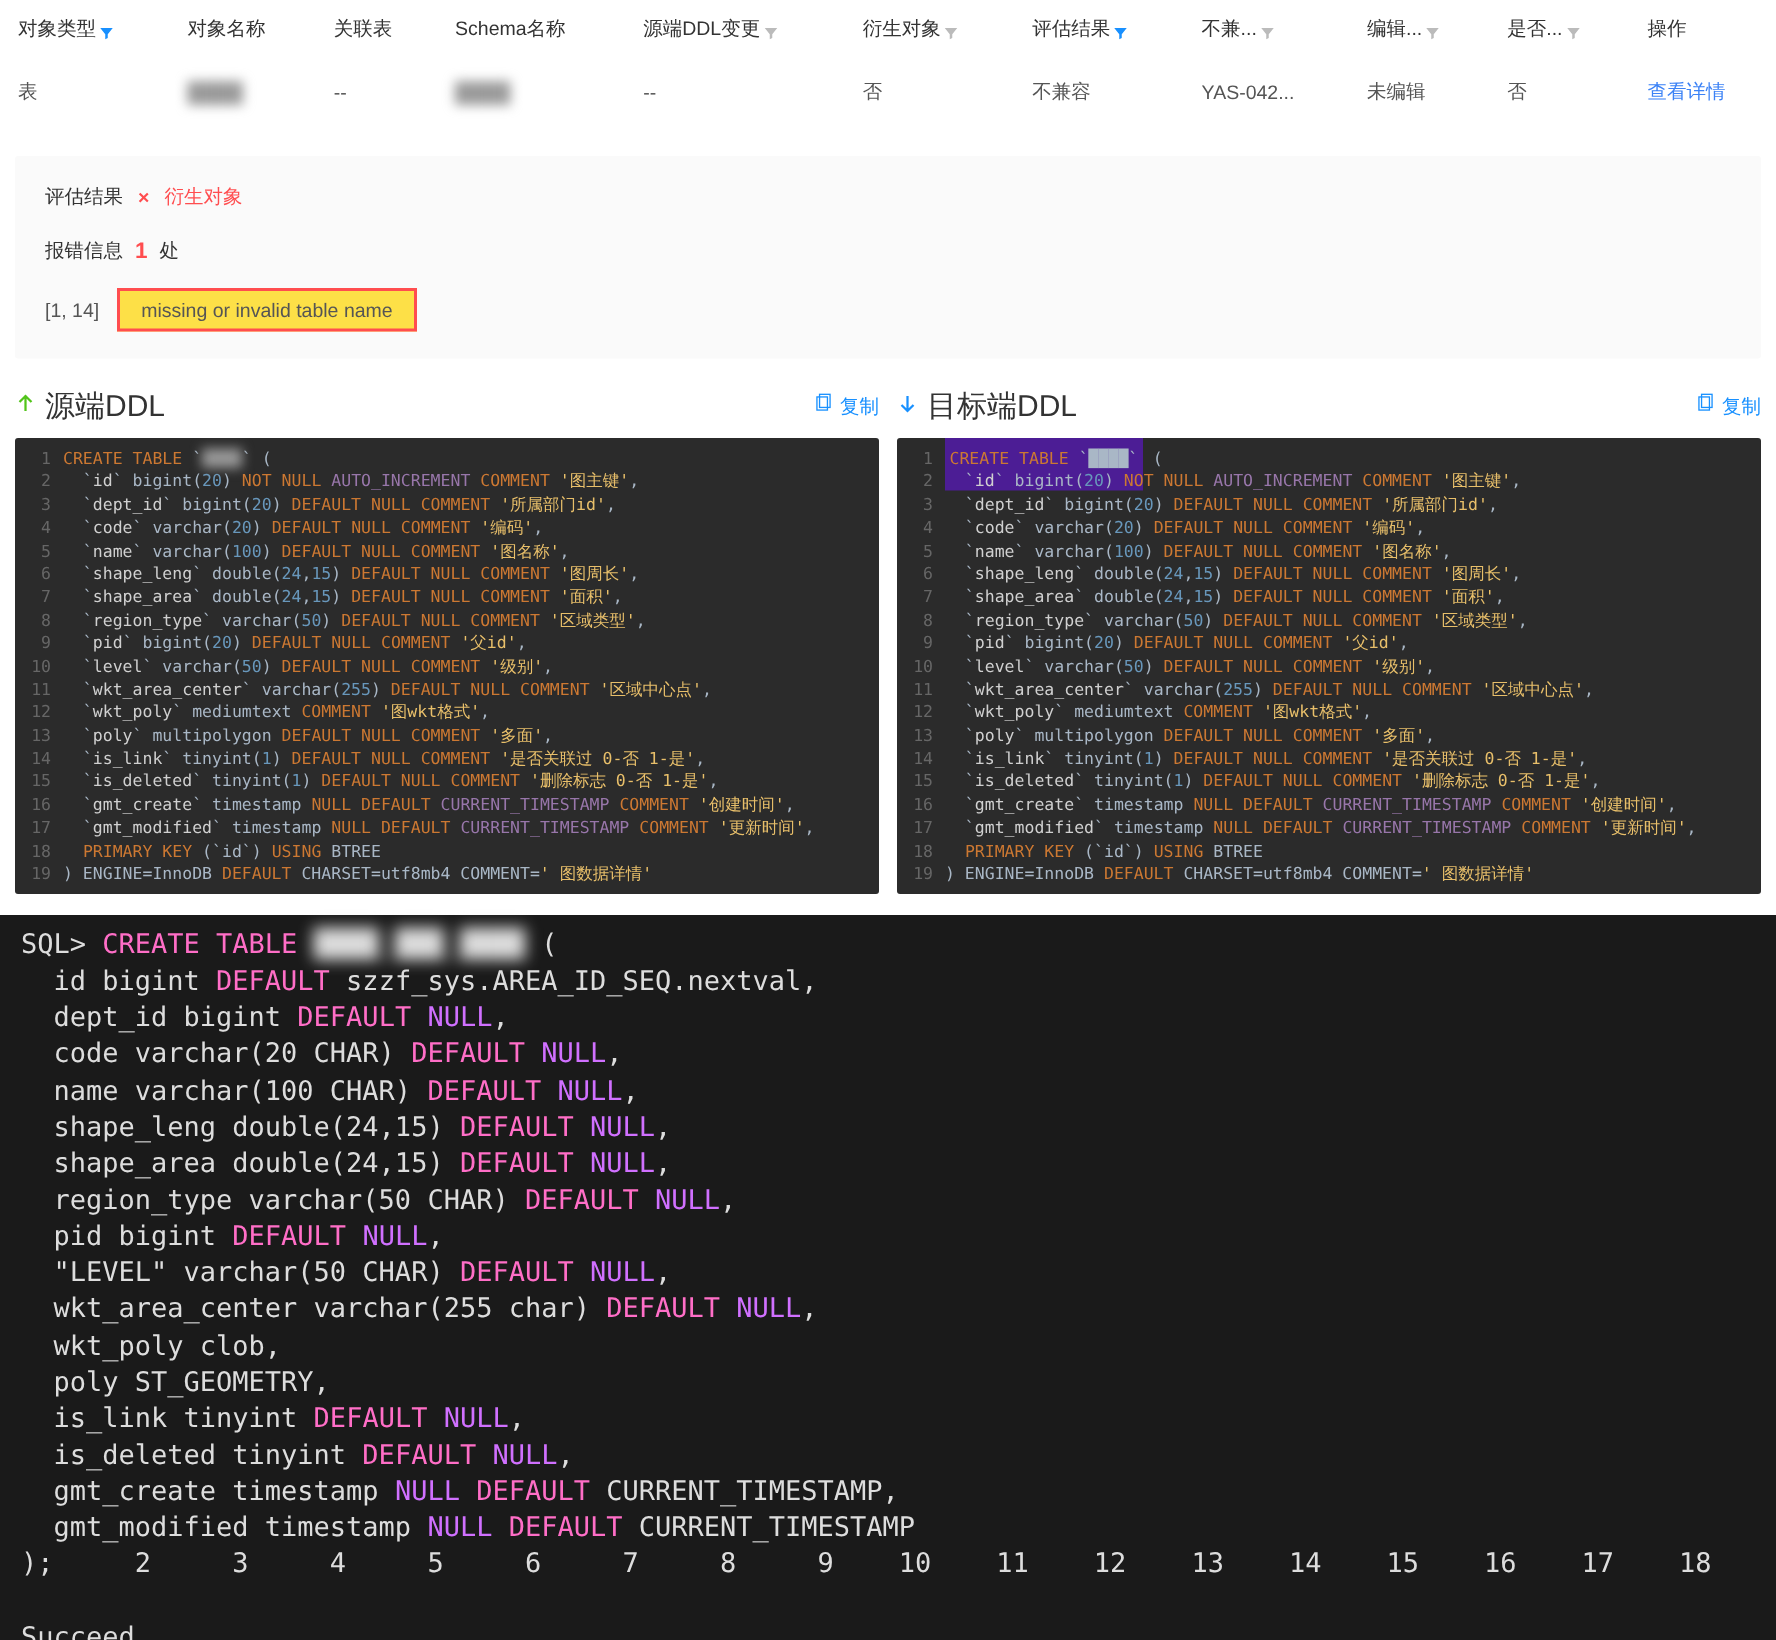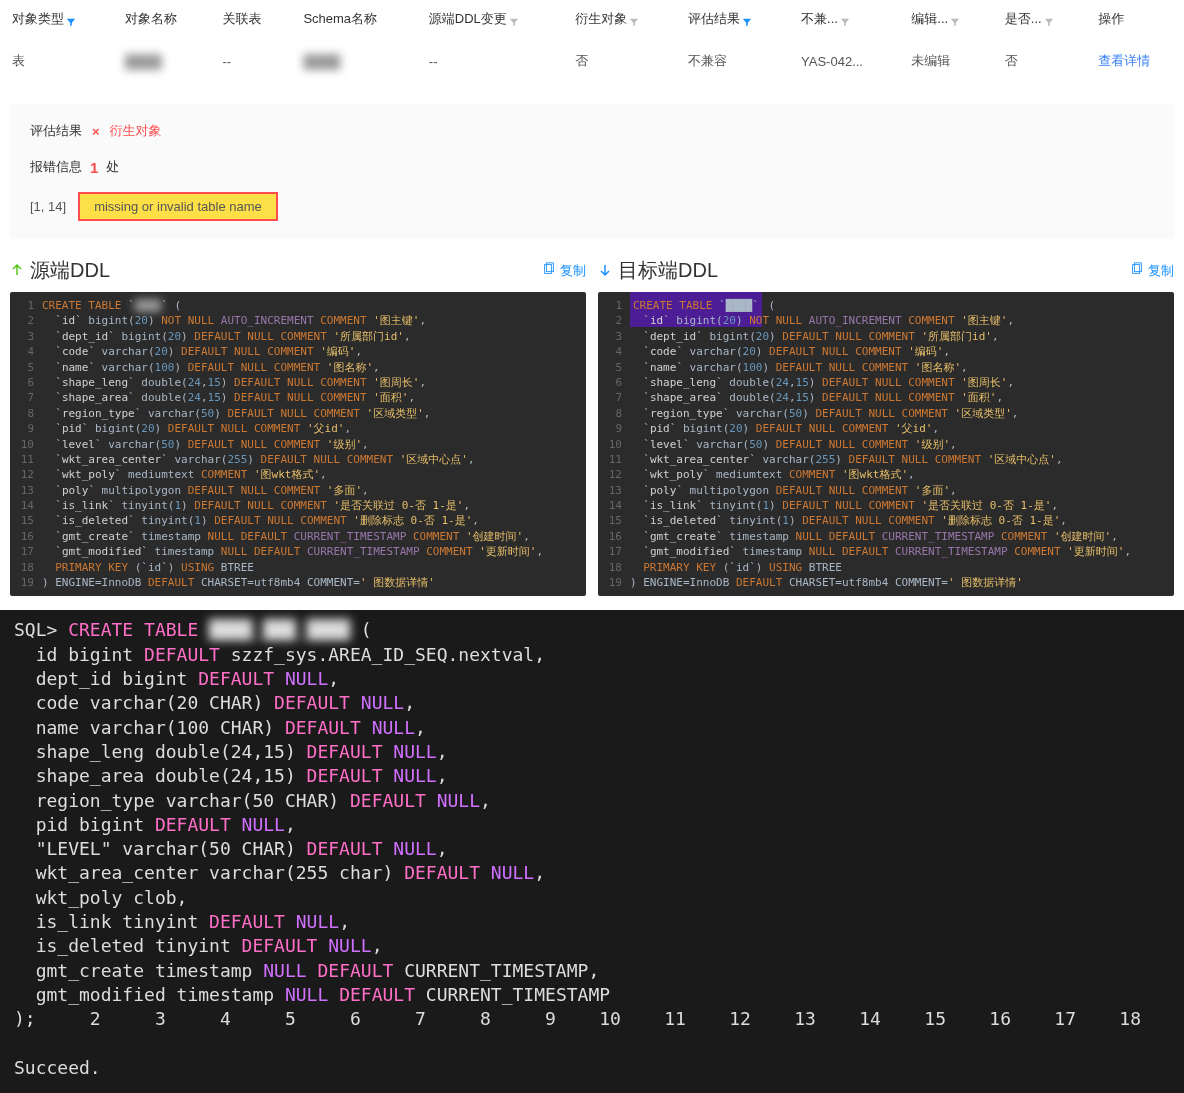--- a/index.html
+++ b/index.html
@@ -314,20 +314,21 @@
     <div class="term-line">  dept_id bigint <span class="tkw">DEFAULT</span> <span class="tnull">NULL</span>,</div>
     <div class="term-line">  code varchar(20 CHAR) <span class="tkw">DEFAULT</span> <span class="tnull">NULL</span>,</div>
     <div class="term-line">  name varchar(100 CHAR) <span class="tkw">DEFAULT</span> <span class="tnull">NULL</span>,</div>
     <div class="term-line">  shape_leng double(24,15) <span class="tkw">DEFAULT</span> <span class="tnull">NULL</span>,</div>
     <div class="term-line">  shape_area double(24,15) <span class="tkw">DEFAULT</span> <span class="tnull">NULL</span>,</div>
     <div class="term-line">  region_type varchar(50 CHAR) <span class="tkw">DEFAULT</span> <span class="tnull">NULL</span>,</div>
     <div class="term-line">  pid bigint <span class="tkw">DEFAULT</span> <span class="tnull">NULL</span>,</div>
     <div class="term-line">  "LEVEL" varchar(50 CHAR) <span class="tkw">DEFAULT</span> <span class="tnull">NULL</span>,</div>
     <div class="term-line">  wkt_area_center varchar(255 char) <span class="tkw">DEFAULT</span> <span class="tnull">NULL</span>,</div>
     <div class="term-line">  wkt_poly clob,</div>
+    <div class="term-line">  poly ST_GEOMETRY,</div>
     <div class="term-line">  is_link tinyint <span class="tkw">DEFAULT</span> <span class="tnull">NULL</span>,</div>
     <div class="term-line">  is_deleted tinyint <span class="tkw">DEFAULT</span> <span class="tnull">NULL</span>,</div>
     <div class="term-line">  gmt_create timestamp <span class="tnull">NULL</span> <span class="tkw">DEFAULT</span> CURRENT_TIMESTAMP,</div>
     <div class="term-line">  gmt_modified timestamp <span class="tnull">NULL</span> <span class="tkw">DEFAULT</span> CURRENT_TIMESTAMP</div>
     <div class="term-line">);     2     3     4     5     6     7     8     9    10    11    12    13    14    15    16    17    18</div>
     <div class="term-line">&nbsp;</div>
     <div class="term-line">Succeed.</div>
   </div>
 
 </body></html>

